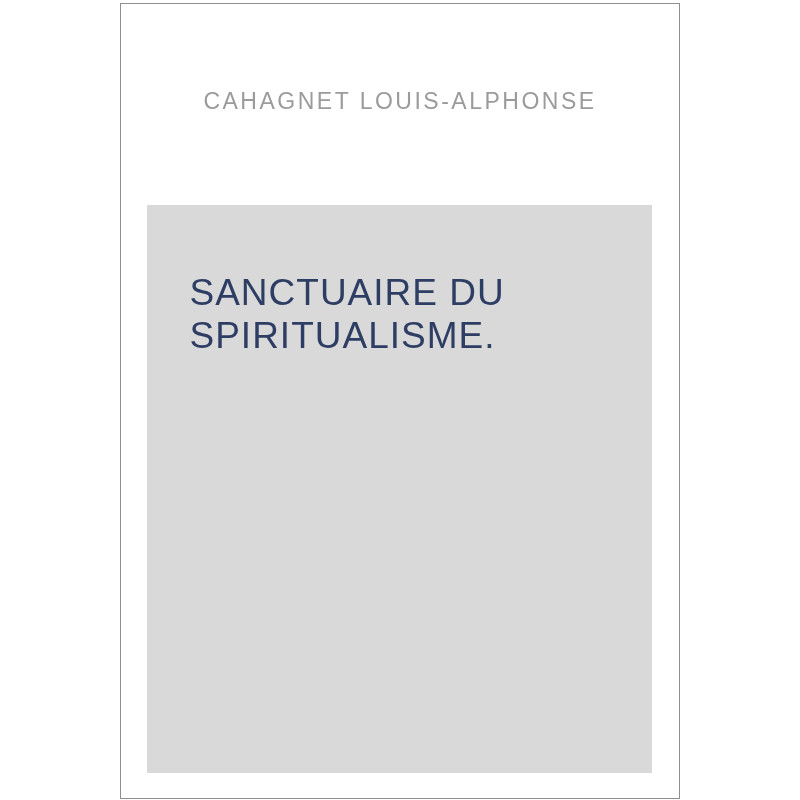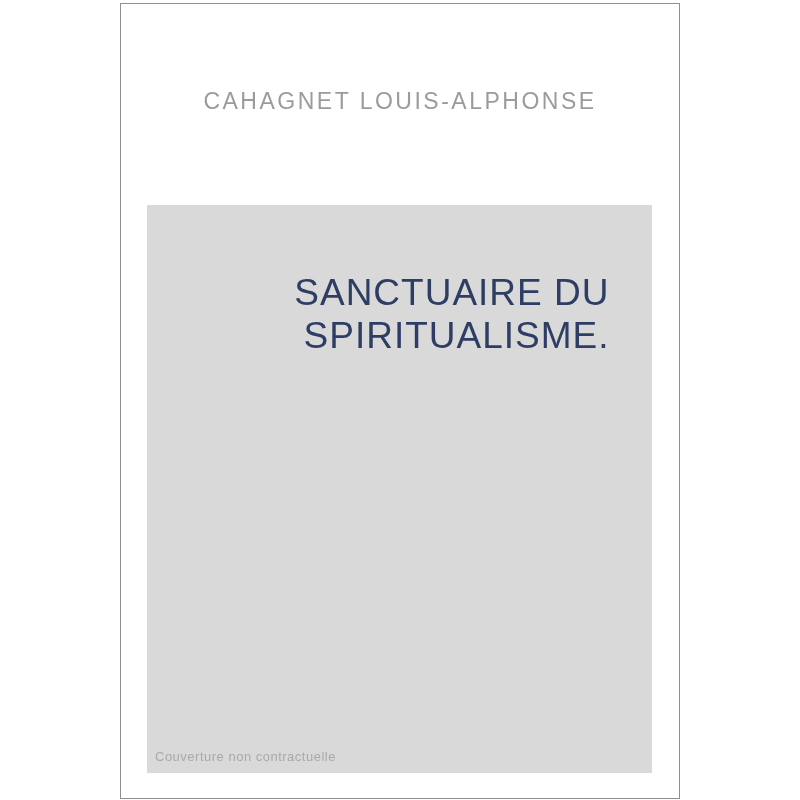--- a/index.html
+++ b/index.html
@@ -43,21 +43,21 @@
     height: 568px;
     background: var(--placeholder-bg, #d9d9d9);
   }
 
   .book-title {
     position: absolute;
     top: 66px;
     left: 50%;
     transform: translateX(-50%);
     width: 420px;
-    text-align: right;
+    text-align: left;
     font-size: 37px;
     font-weight: 300;
     line-height: 43px;
     letter-spacing: 1px;
     color: var(--title-color, #2e3d63);
   }
 
   .cover-disclaimer {
     position: absolute;
     left: 8px;
@@ -73,17 +73,16 @@
 <body>
 
 <div class="book-page">
 
   <div class="author-name">CAHAGNET LOUIS-ALPHONSE</div>
 
   <div class="cover-placeholder">
 
     <div class="book-title">SANCTUAIRE DU SPIRITUALISME.</div>
 
-    <div class="cover-disclaimer">Couverture non contractuelle</div>
 
   </div>
 
 </div>
 
 </body></html>

